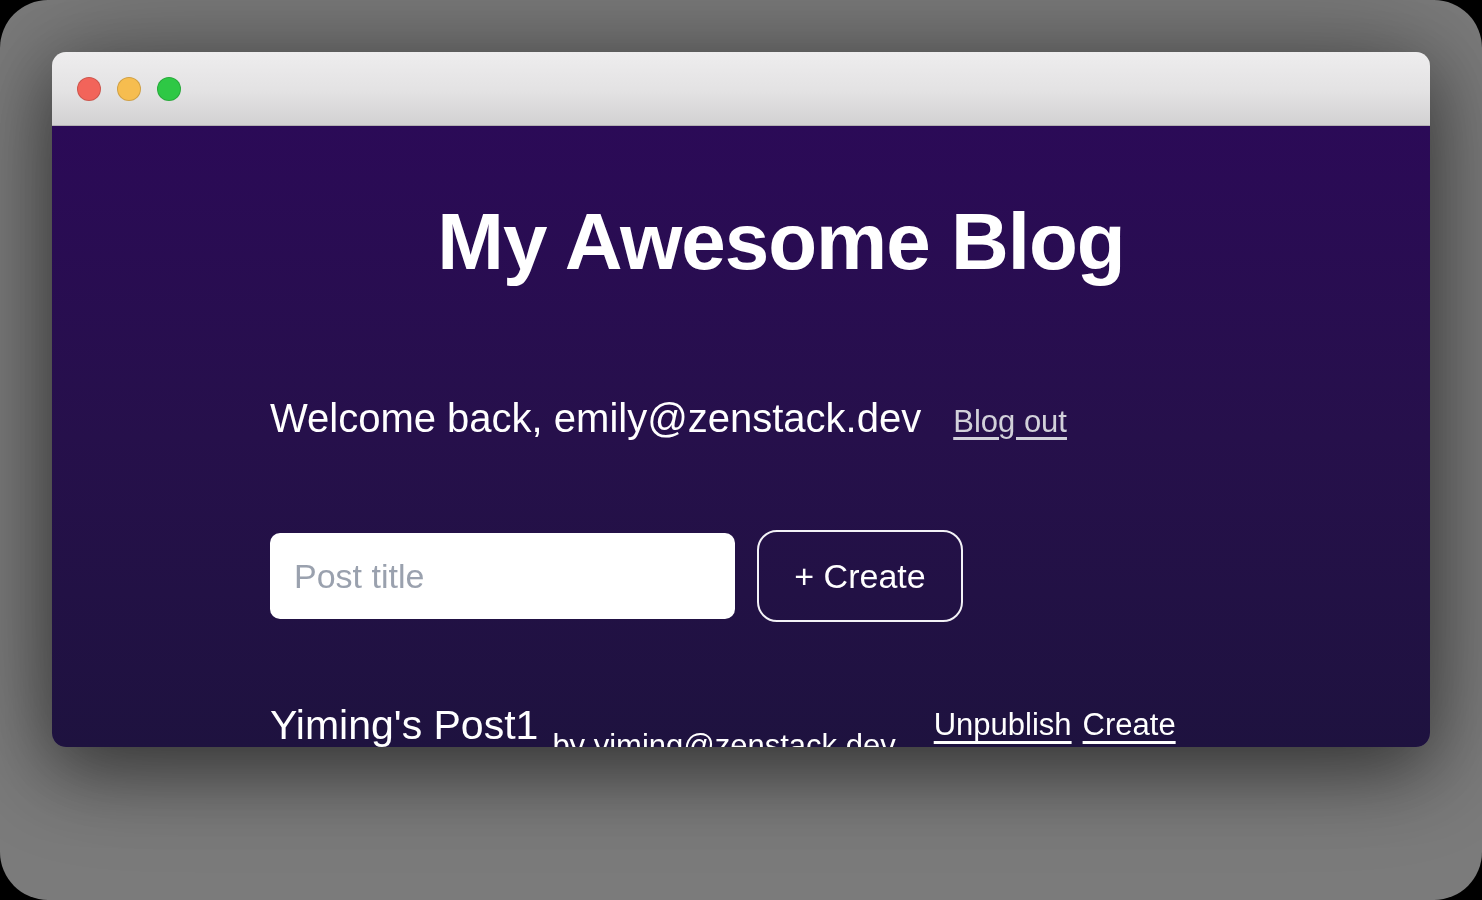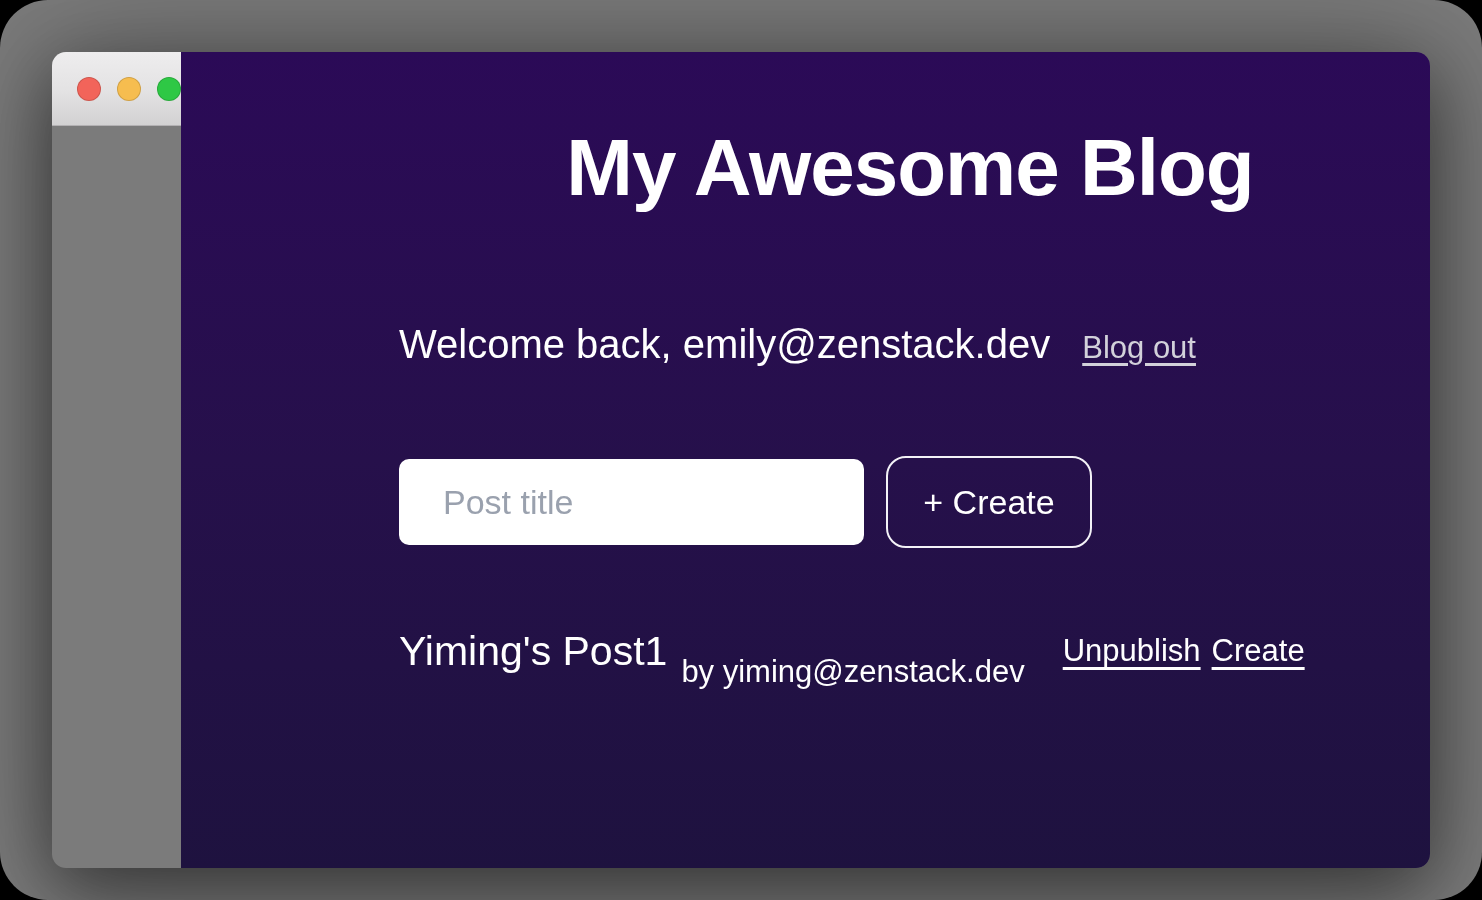--- a/index.html
+++ b/index.html
@@ -15,25 +15,25 @@
     height: 900px;
     background: #7b7b7b;
     border-radius: 48px;
     overflow: hidden;
   }
   .window {
     position: absolute;
     left: 52px;
     top: 52px;
     width: 1378px;
-    height: 816px;
+    height: 695px;
     border-radius: 14px;
     overflow: hidden;
     display: flex;
-    flex-direction: row;
+    flex-direction: column;
     box-shadow: 0 24px 70px rgba(0,0,0,0.45), 0 0 120px rgba(0,0,0,0.30);
   }
   .titlebar {
     height: 73px;
     flex: 0 0 73px;
     background: linear-gradient(180deg, #eeedee 0%, #e3e2e3 55%, #d2d1d2 100%);
     border-bottom: 1px solid #b3b1b3;
     display: flex;
     align-items: center;
     padding-left: 25px;
@@ -95,21 +95,21 @@
     align-items: flex-start;
   }
   .post-title-input {
     box-sizing: border-box;
     width: 465px;
     height: 86px;
     margin-top: 3px;
     border: none;
     border-radius: 10px;
     background: #ffffff;
-    padding: 0 44px;
+    padding: 0 24px;
     font-family: "Liberation Sans", sans-serif;
     font-size: 34px;
     color: #1f2937;
     outline: none;
   }
   .post-title-input::placeholder {
     color: #9aa1ae;
   }
   .create-btn {
     box-sizing: border-box;

